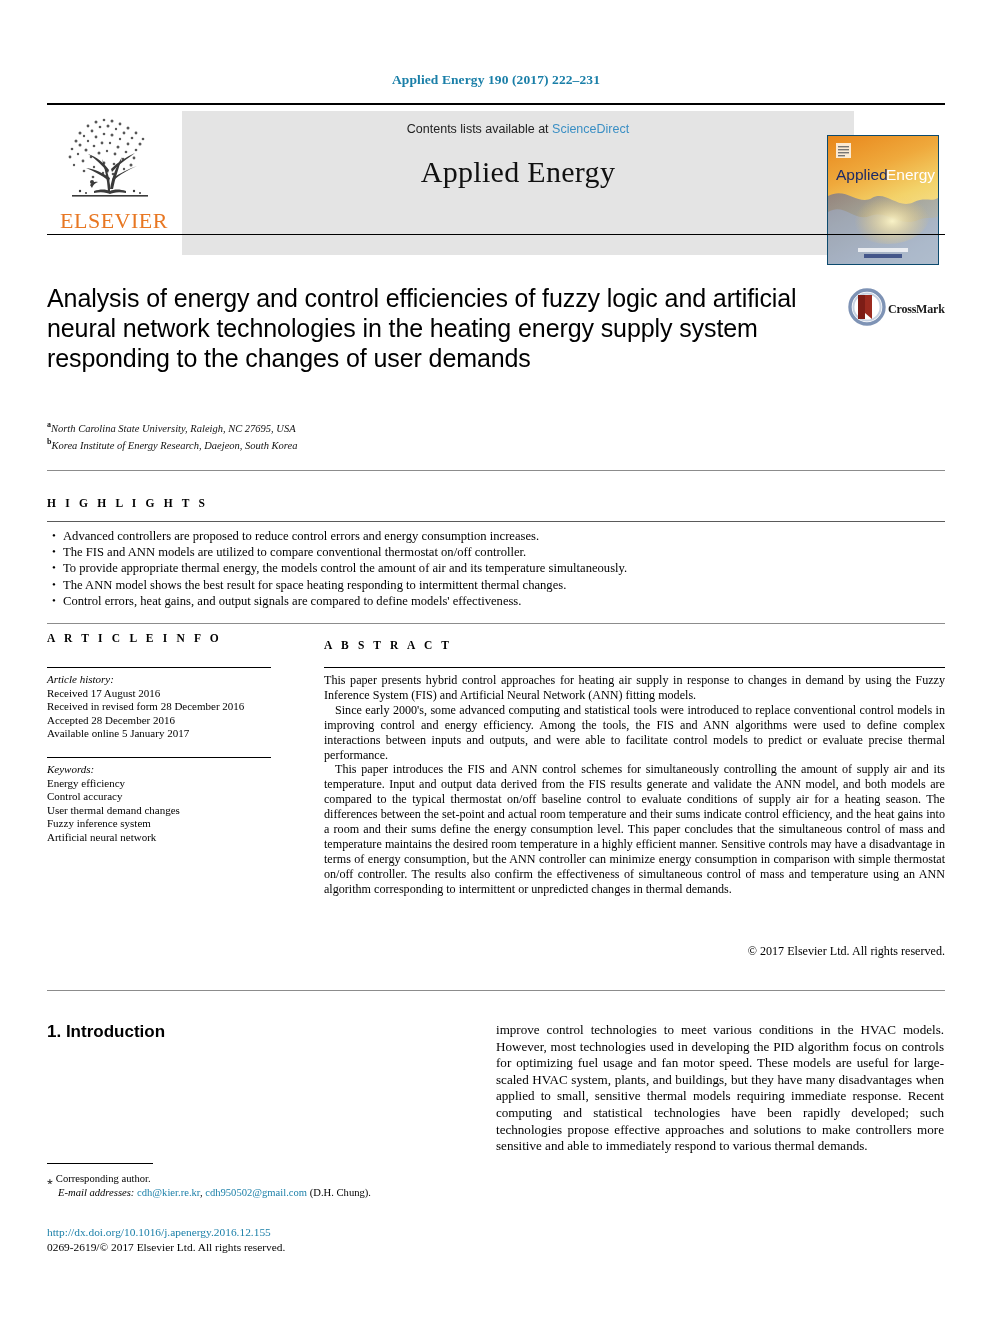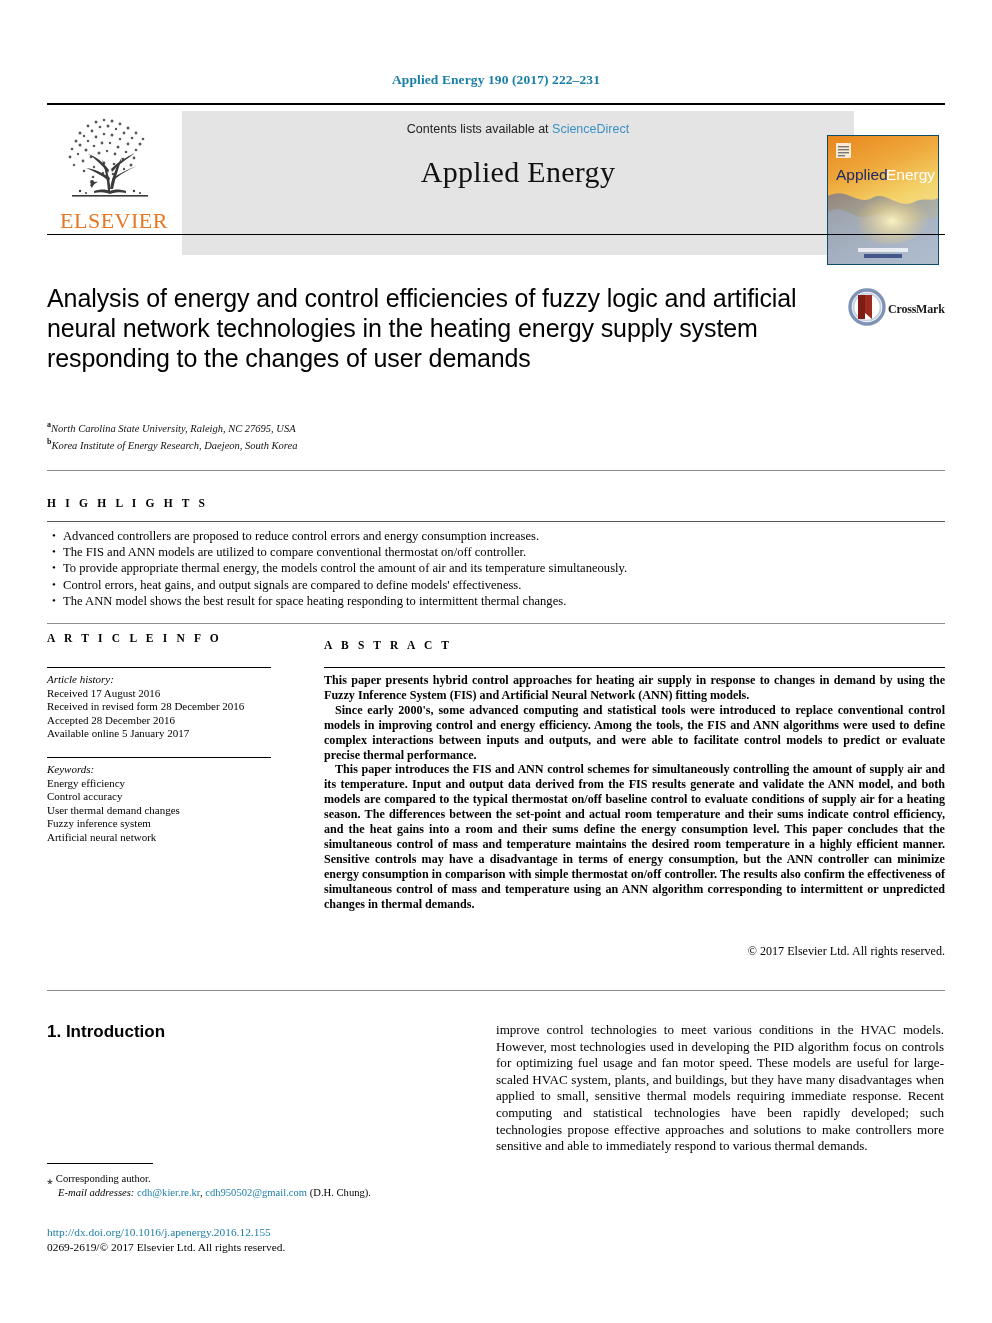--- a/index.html
+++ b/index.html
@@ -292,21 +292,20 @@
 
   .abstract-body {
     position: absolute;
     left: 324px; top: 673px;
     width: 621px;
     font-family: "Liberation Serif", serif;
     font-size: 12.1px;
     line-height: 14.9px;
     text-align: justify;
     color: #000;
-    font-weight: bold;
   }
   .abstract-body p {
     margin: 0;
   }
   .abstract-body p + p {
     text-indent: 11px;
   }
   .copyright {
     position: absolute;
     left: 324px; top: 944px;
@@ -544,22 +543,22 @@
   </div>
 
   <div class="rule-full" style="top:470px;"></div>
 
   <div class="sec-label highlights-head">H I G H L I G H T S</div>
   <div class="highlights-rule"></div>
   <ul class="highlights-list">
     <li>Advanced controllers are proposed to reduce control errors and energy consumption increases.</li>
     <li>The FIS and ANN models are utilized to compare conventional thermostat on/off controller.</li>
     <li>To provide appropriate thermal energy, the models control the amount of air and its temperature simultaneously.</li>
+    <li>The ANN model shows the best result for space heating responding to intermittent thermal changes.</li>
     <li>Control errors, heat gains, and output signals are compared to define models' effectiveness.</li>
-    <li>The ANN model shows the best result for space heating responding to intermittent thermal changes.</li>
   </ul>
 
   <div class="rule-full" style="top:623px;"></div>
 
   <div class="sec-label info-head">A R T I C L E  I N F O</div>
   <div class="info-rule"></div>
   <div class="article-history">
     <div class="lbl">Article history:</div>
     <div>Received 17 August 2016</div>
     <div>Received in revised form 28 December 2016</div>

